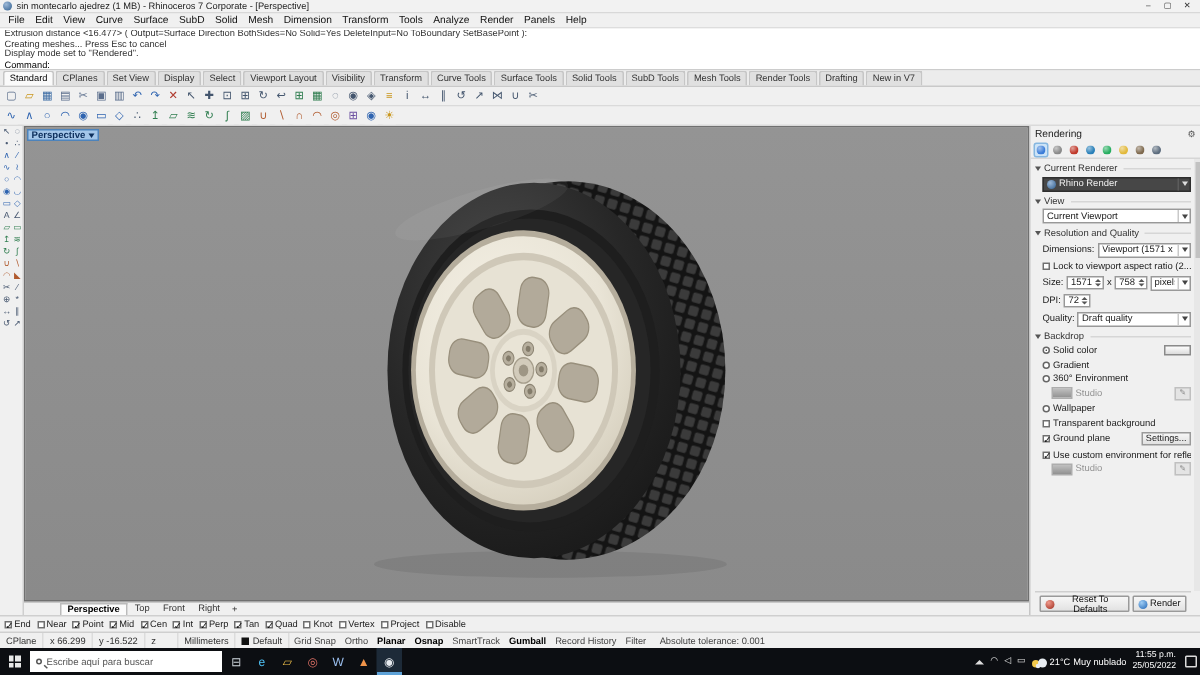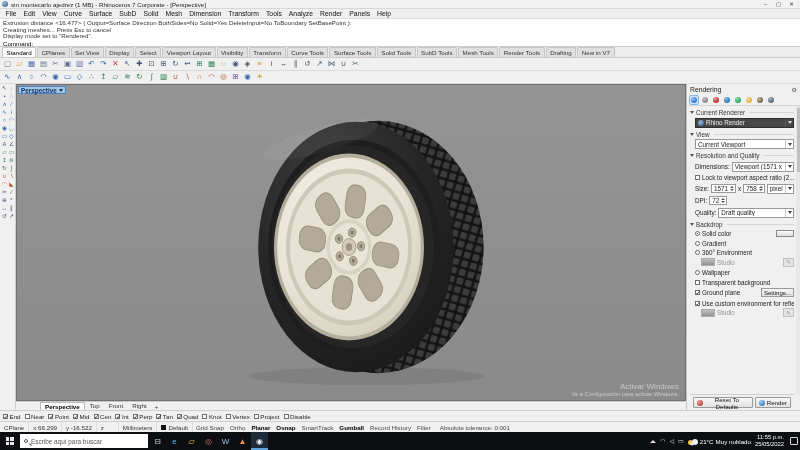--- a/index.html
+++ b/index.html
@@ -557,24 +557,20 @@
             <circle r="4" fill="#9e9685"></circle>
           </g>
           <ellipse cx="305" cy="55" rx="60" ry="13" fill="#ffffff" opacity="0.05" transform="rotate(-16 305 55)"></ellipse>
         </svg>
 
         <div class="vp-label">
           <span>Perspective</span>
           <span class="vp-chev"></span>
         </div>
 
-        <div class="vp-watermark">
-          <div class="wl1">Activar Windows</div>
-          <div class="wl2">Ve a Configuración para activar Windows.</div>
-        </div>
       </div>
 
       <div class="vptabs">
         <span style="display:flex;gap:1px;">
 
         <span class="vptab active">Perspective</span>
             <span class="vptab">Top</span>
             <span class="vptab">Front</span>
             <span class="vptab">Right</span>
           </span>

